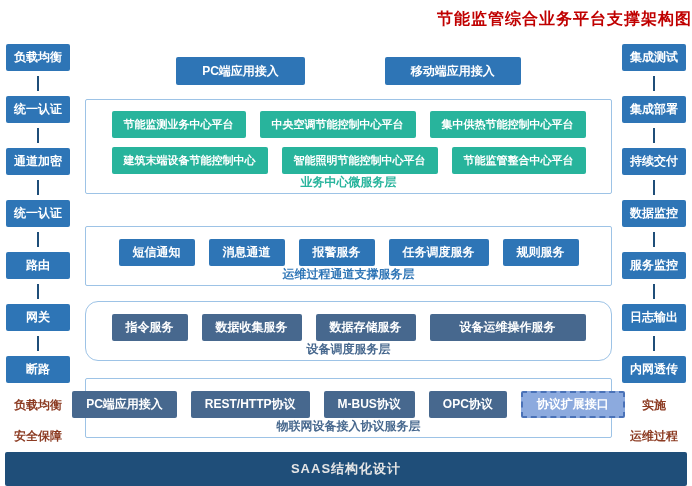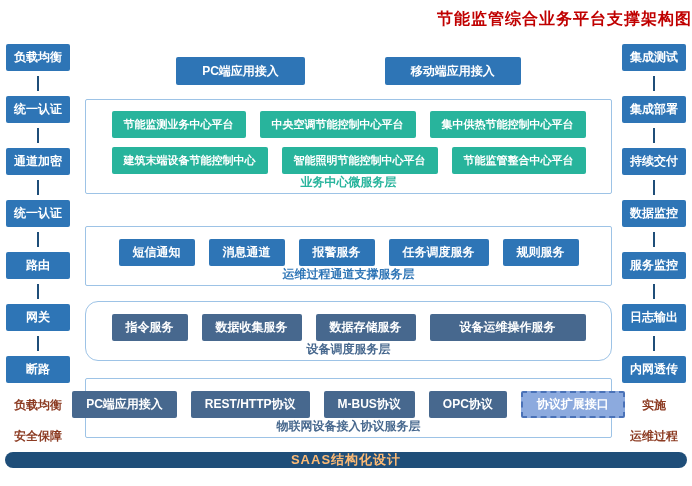--- a/index.html
+++ b/index.html
@@ -64,24 +64,24 @@
 
   .sec-label {
     position:absolute; bottom:2px; left:0; width:100%;
     text-align:center; font-size:12px; font-weight:bold;
   }
   .label-teal  { color:var(--teal,#28b49c); }
   .label-blue  { color:var(--blue,#2e75b6);text-align:center; }
   .label-slate { color:var(--slate,#47688e); }
 
   .footer-bar {
-    position:absolute; left:5px; right:5px; top:452px; height:16px;
-    background:var(--navy,#1f4e79); color:#fdba74;
+    position:absolute; left:5px; right:5px; top:452px; height:34px;
+    background:var(--navy,#1f4e79); color:#e5e5e5;
     display:flex; align-items:center; justify-content:center;
-    font-size:13px; font-weight:bold; letter-spacing:1px; border-radius:8px;
+    font-size:13px; font-weight:bold; letter-spacing:1px; border-radius:2px;
   }
 </style>
 </head>
 <body>
 
 <div class="stage">
 
   <div class="title">节能监管综合业务平台支撑架构图</div>
 
   <div class="sidebar left">

